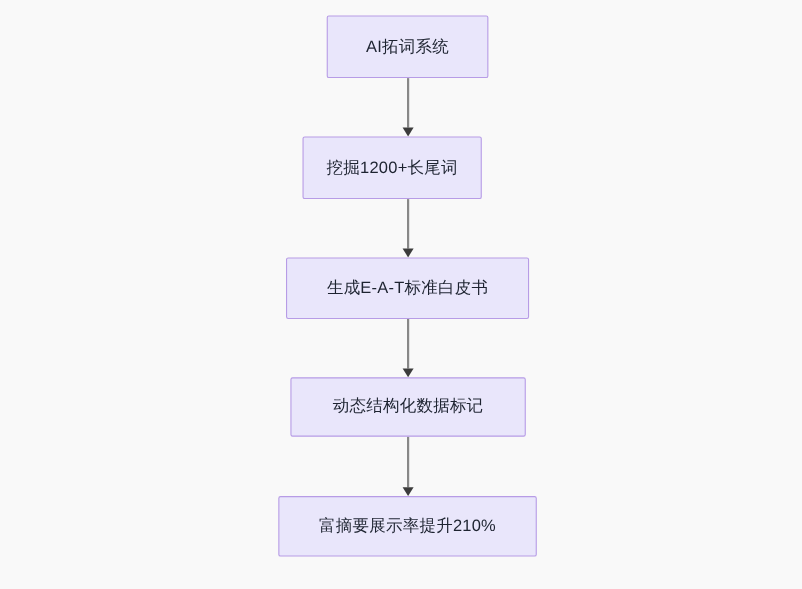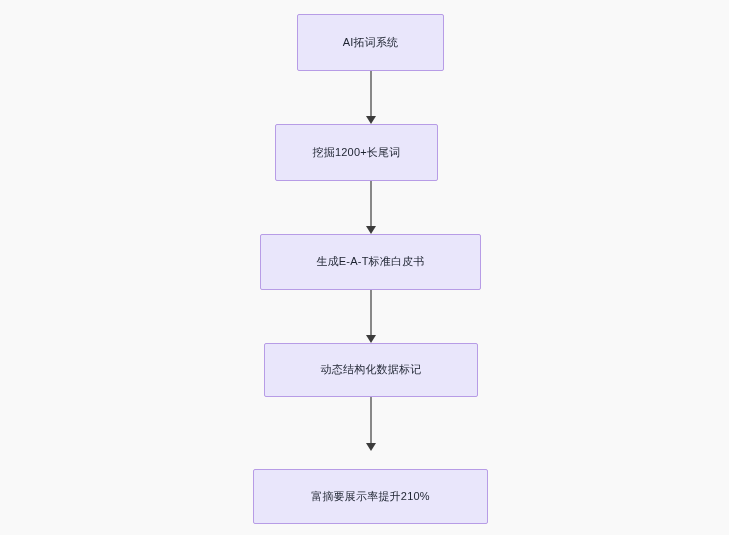--- a/index.html
+++ b/index.html
@@ -25,21 +25,21 @@
     background: #e9e6fb;
     border: 1.6px solid #b79ce6;
     border-radius: 2px;
     display: flex;
     align-items: center;
     justify-content: center;
     text-align: center;
   }
   .node-label {
     font-family: "Liberation Sans", "DejaVu Sans", sans-serif;
-    font-size: 11px;
+    font-size: 15px;
     line-height: 1.2;
     color: #1d2330;
     letter-spacing: 0.2px;
     white-space: nowrap;
     user-select: none;
   }
   .edge {
     position: absolute;
     pointer-events: none;
   }
@@ -57,21 +57,21 @@
     height: 0;
     border-left: 5px solid transparent;
     border-right: 5px solid transparent;
     border-top: 8px solid #3c3c3c;
   }
   
   #node-0 { left: 297px; top: 14px;  width: 147px; height: 57px; }
   #node-1 { left: 275px; top: 124px; width: 163px; height: 57px; }
   #node-2 { left: 260px; top: 234px; width: 221px; height: 56px; }
   #node-3 { left: 264px; top: 343px; width: 214px; height: 54px; }
-  #node-4 { left: 253px; top: 469px; width: 235px; height: 55px; }
+  #node-4 { left: 253px; top: 451px; width: 235px; height: 55px; }
 
   
   #edge-0 { left: 370px; top: 71px;  height: 53px; }
   #edge-1 { left: 370px; top: 181px; height: 53px; }
   #edge-2 { left: 370px; top: 290px; height: 53px; }
   #edge-3 { left: 370px; top: 397px; height: 54px; }
 </style>
 </head>
 <body>
 

